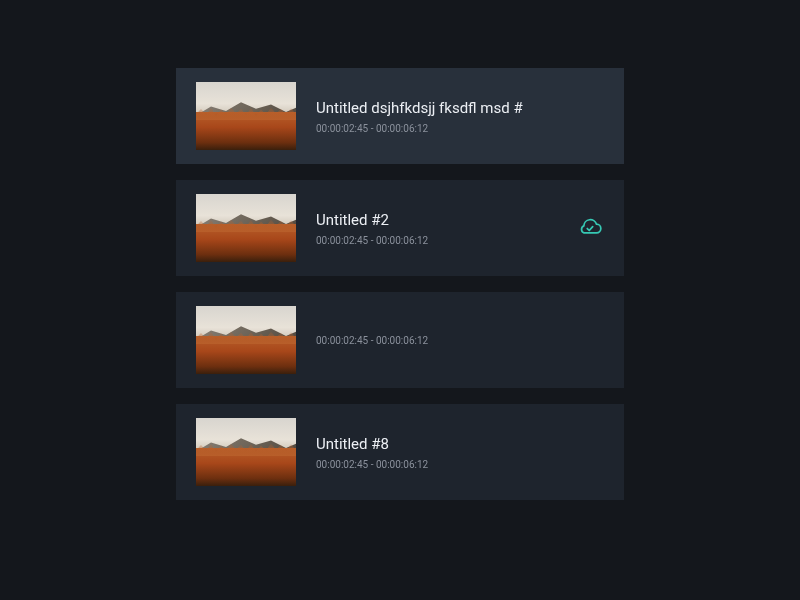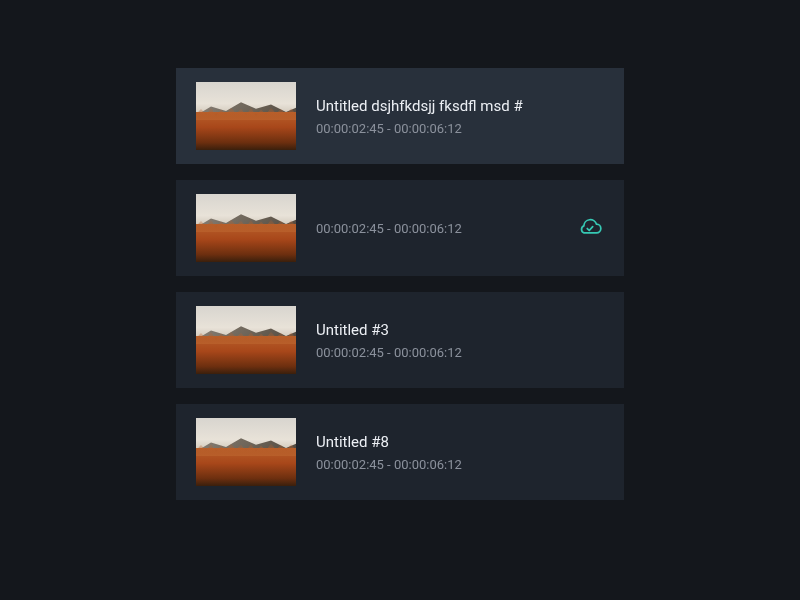--- a/index.html
+++ b/index.html
@@ -71,21 +71,21 @@
     .clip-title {
       color: #eceff4;
       font-size: 15px;
       font-weight: 400;
       white-space: nowrap;
       overflow: hidden;
       text-overflow: ellipsis;
     }
     .clip-time {
       color: #8b919c;
-      font-size: 13px;
+      font-size: 10px;
       font-weight: 400;
     }
     .cloud-icon {
       flex-shrink: 0;
       width: 28px;
       height: 28px;
       display: flex;
       align-items: center;
       justify-content: center;
     }
@@ -114,38 +114,38 @@
   </div>
 </div>
 
 <div class="clip-item">
   <div class="thumb">
     <div class="thumb-sky"></div>
       <div class="thumb-mtn"></div>
       <div class="thumb-trees"></div>
   </div>
   <div class="clip-text">
+    <div class="clip-title">Untitled #2</div>
     <div class="clip-time">00:00:02:45 - 00:00:06:12</div>
   </div>
   <div class="cloud-icon">
     <svg viewBox="0 0 24 24">
       <path d="M18 16.5a4 4 0 0 0 0-8 6 6 0 0 0-11.7 1.5A3.5 3.5 0 0 0 6.5 16.5H18z"></path>
       <path d="M9.5 12.5l1.8 1.8 3.2-3.6"></path>
     </svg>
   </div>
 </div>
 
 <div class="clip-item">
   <div class="thumb">
     <div class="thumb-sky"></div>
       <div class="thumb-mtn"></div>
       <div class="thumb-trees"></div>
   </div>
   <div class="clip-text">
-    <div class="clip-title">Untitled #3</div>
     <div class="clip-time">00:00:02:45 - 00:00:06:12</div>
   </div>
 </div>
 
 <div class="clip-item">
   <div class="thumb">
     <div class="thumb-sky"></div>
       <div class="thumb-mtn"></div>
       <div class="thumb-trees"></div>
   </div>

